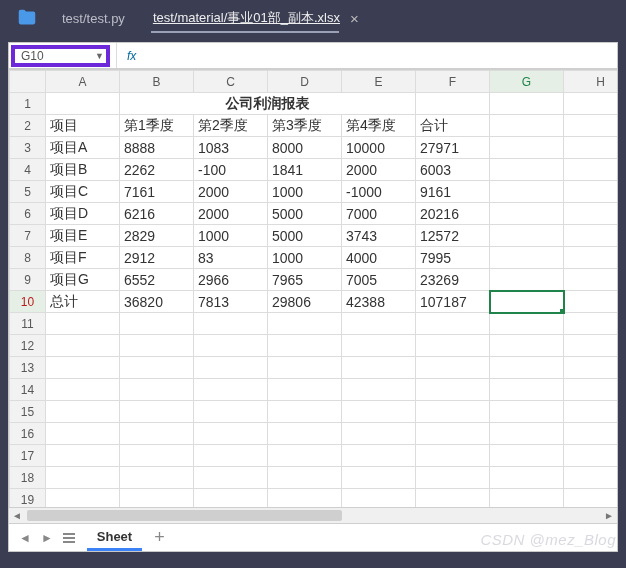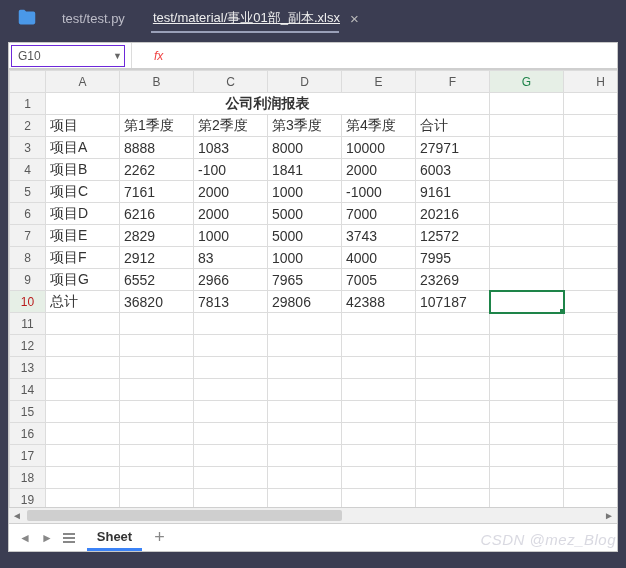--- a/index.html
+++ b/index.html
@@ -49,30 +49,30 @@
     position: relative;
     display: flex;
     flex-direction: column;
   }
   .formula-bar {
     display: flex; align-items: center;
     height: 26px; border-bottom: 1px solid #cfcfcf;
     background: #fff;
   }
   .namebox {
-    width: 114px; height: 22px;
-    border: 1px solid #6d28d9;
+    width: 99px; height: 22px;
+    border: 4px solid #6d28d9;
     margin: 2px 0 2px 2px;
     padding: 0 2px 0 6px;
     display: flex; align-items: center; justify-content: space-between;
     font-size: 12px; color: #555; background: #fff;
   }
   .namebox .dd { font-size: 9px; color: #666; }
   .fx {
-    padding: 0 22px; font-style: italic; color: #ef4444; font-size: 12px;
+    padding: 0 10px; font-style: italic; color: #0369a1; font-size: 12px;
     border-left: 1px solid #dcdcdc; height: 100%;
     display: flex; align-items: center; margin-left: 6px;
   }
   .fx-input { flex: 1; height: 100%; }
 
   .grid-area {
     flex: 1; overflow: hidden; position: relative; background: #fff;
     border-top: 1px solid #cfcfcf;
   }
   table.sheet {

